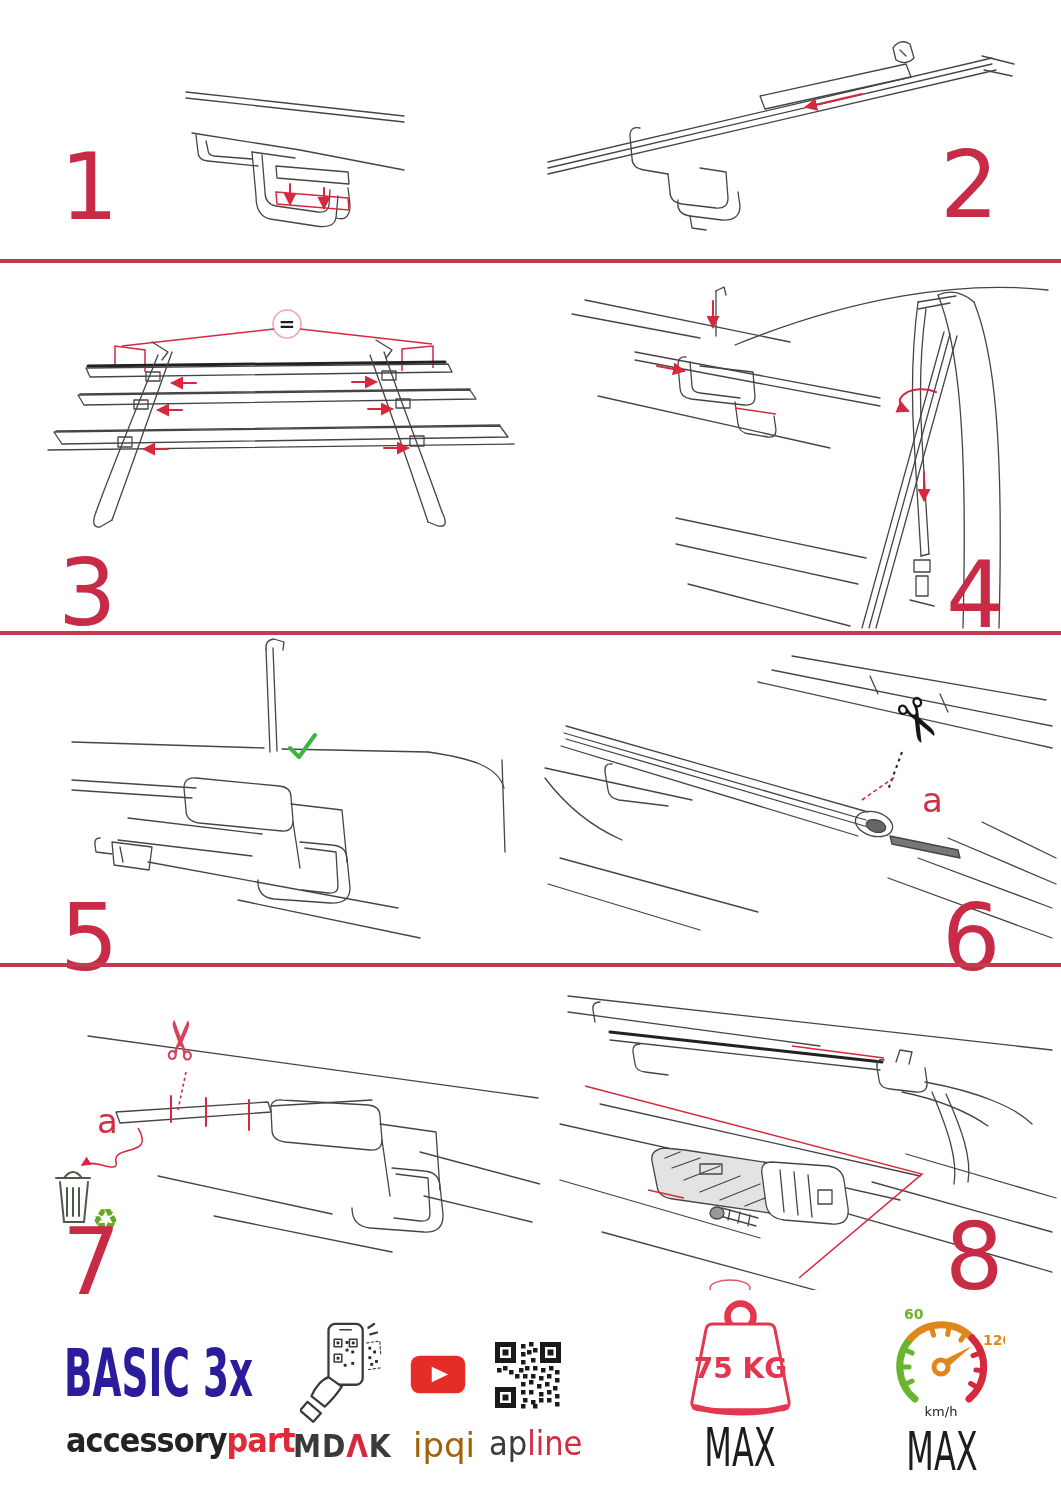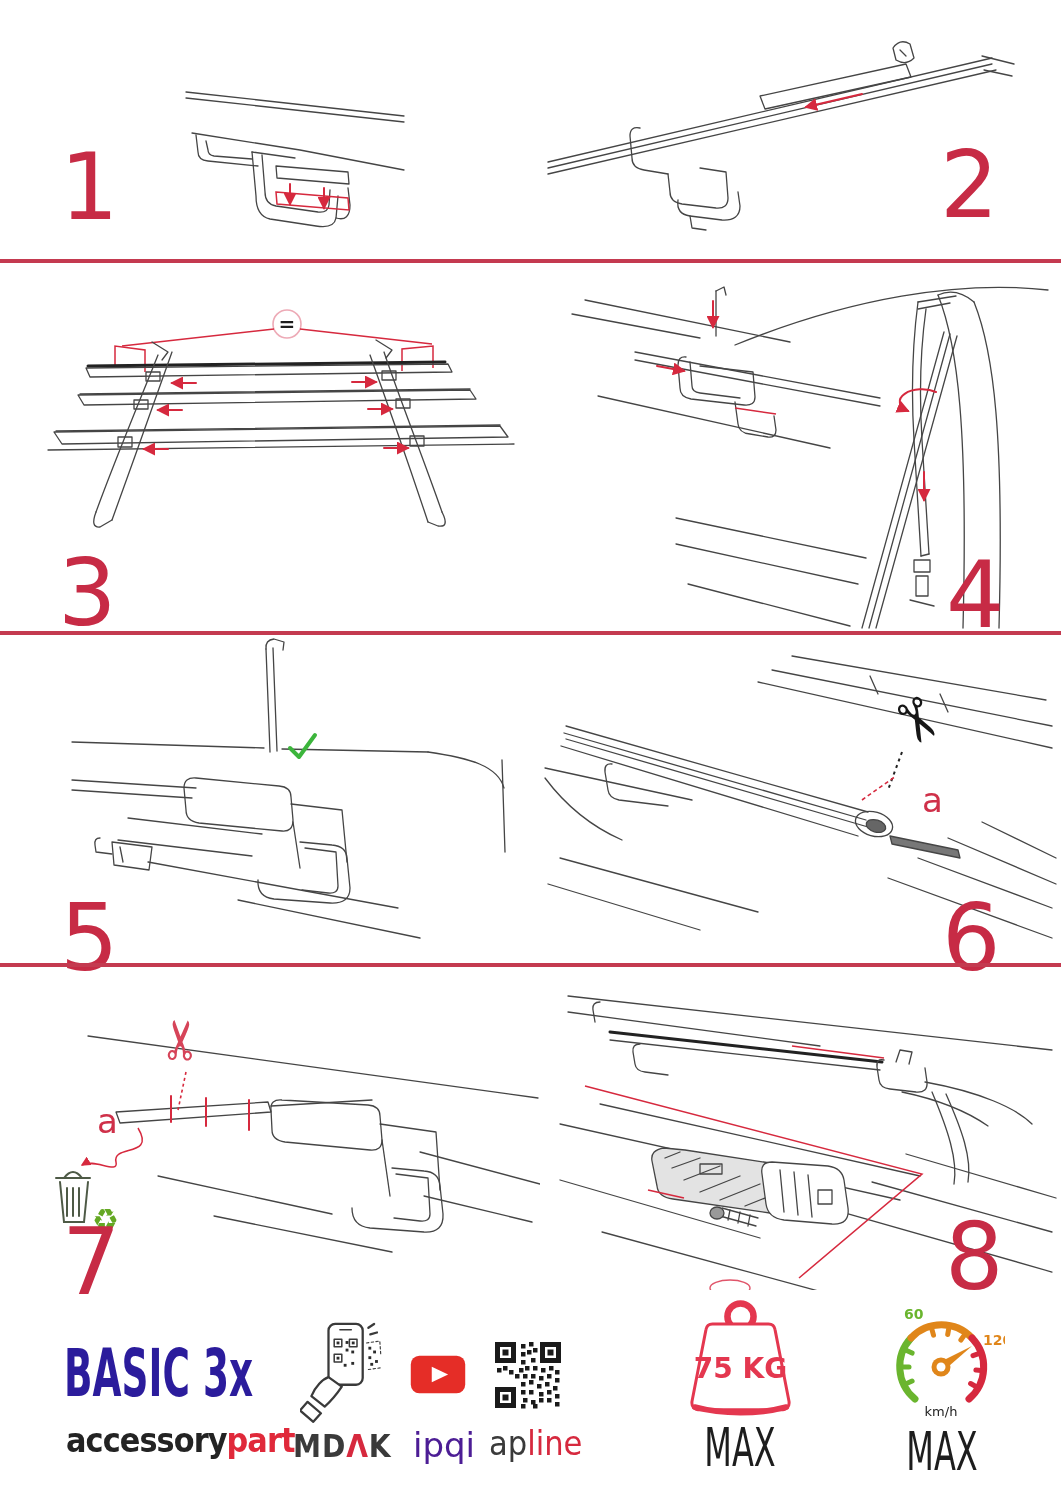--- a/index.html
+++ b/index.html
@@ -16,21 +16,21 @@
   .svgtxt{font-family:"DejaVu Sans",sans-serif;}
   .alabel{fill:#cf3049;font-size:34px;}
   .footer-product{position:absolute;left:64px;top:1340px;color:#2b1c9c;font-weight:bold;
       font-size:52px;line-height:1;transform:scale(0.72,1.28);transform-origin:left top;white-space:nowrap;}
   .footer-brand{position:absolute;left:66px;top:1424px;font-size:33px;font-weight:bold;
       letter-spacing:-1px;line-height:1;white-space:nowrap;transform:scale(0.92,1);transform-origin:left top;}
   .footer-brand .b1{color:#232323;} .footer-brand .b2{color:#e0293a;}
   .plabel{position:absolute;font-size:32px;line-height:1;color:#3a3a3a;white-space:nowrap;}
   .mdak{left:293px;top:1430px;font-weight:bold;letter-spacing:1px;transform:scale(0.88,1);transform-origin:left top;}
   .mdak .lam{color:#d6293e;}
-  .ipqi{left:413px;top:1428px;color:#4c1d95;font-size:34px;text-align:center;}
+  .ipqi{left:413px;top:1428px;color:#a16207;font-size:34px;text-align:center;}
   .apline{left:489px;top:1426px;font-size:34px;transform:scale(0.9,1);transform-origin:left top;}
   .apline .l2{color:#d6293e;}
   .maxlabel{position:absolute;font-size:40px;line-height:1;color:#1d1d1d;text-align:center;
       transform:scale(0.8,1.35);transform-origin:center top;letter-spacing:0px;}
 </style>
 </head>
 <body>
 
 <div class="page">
 

